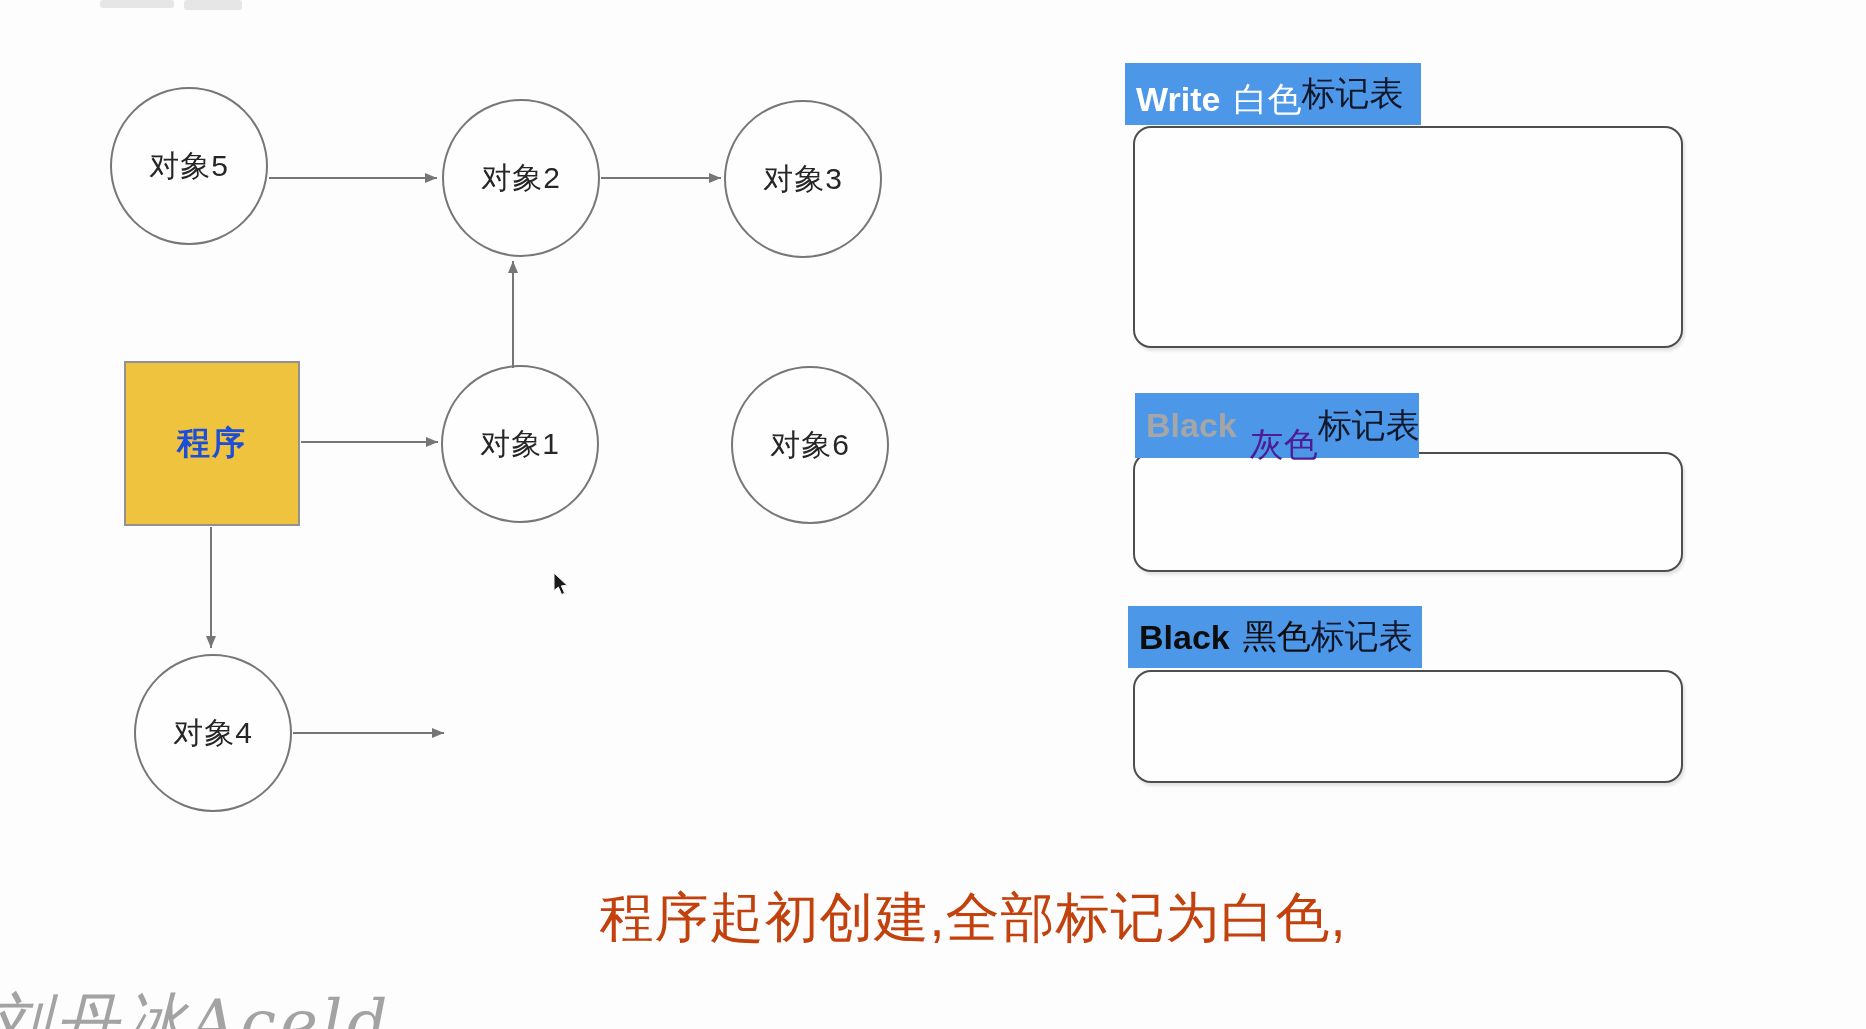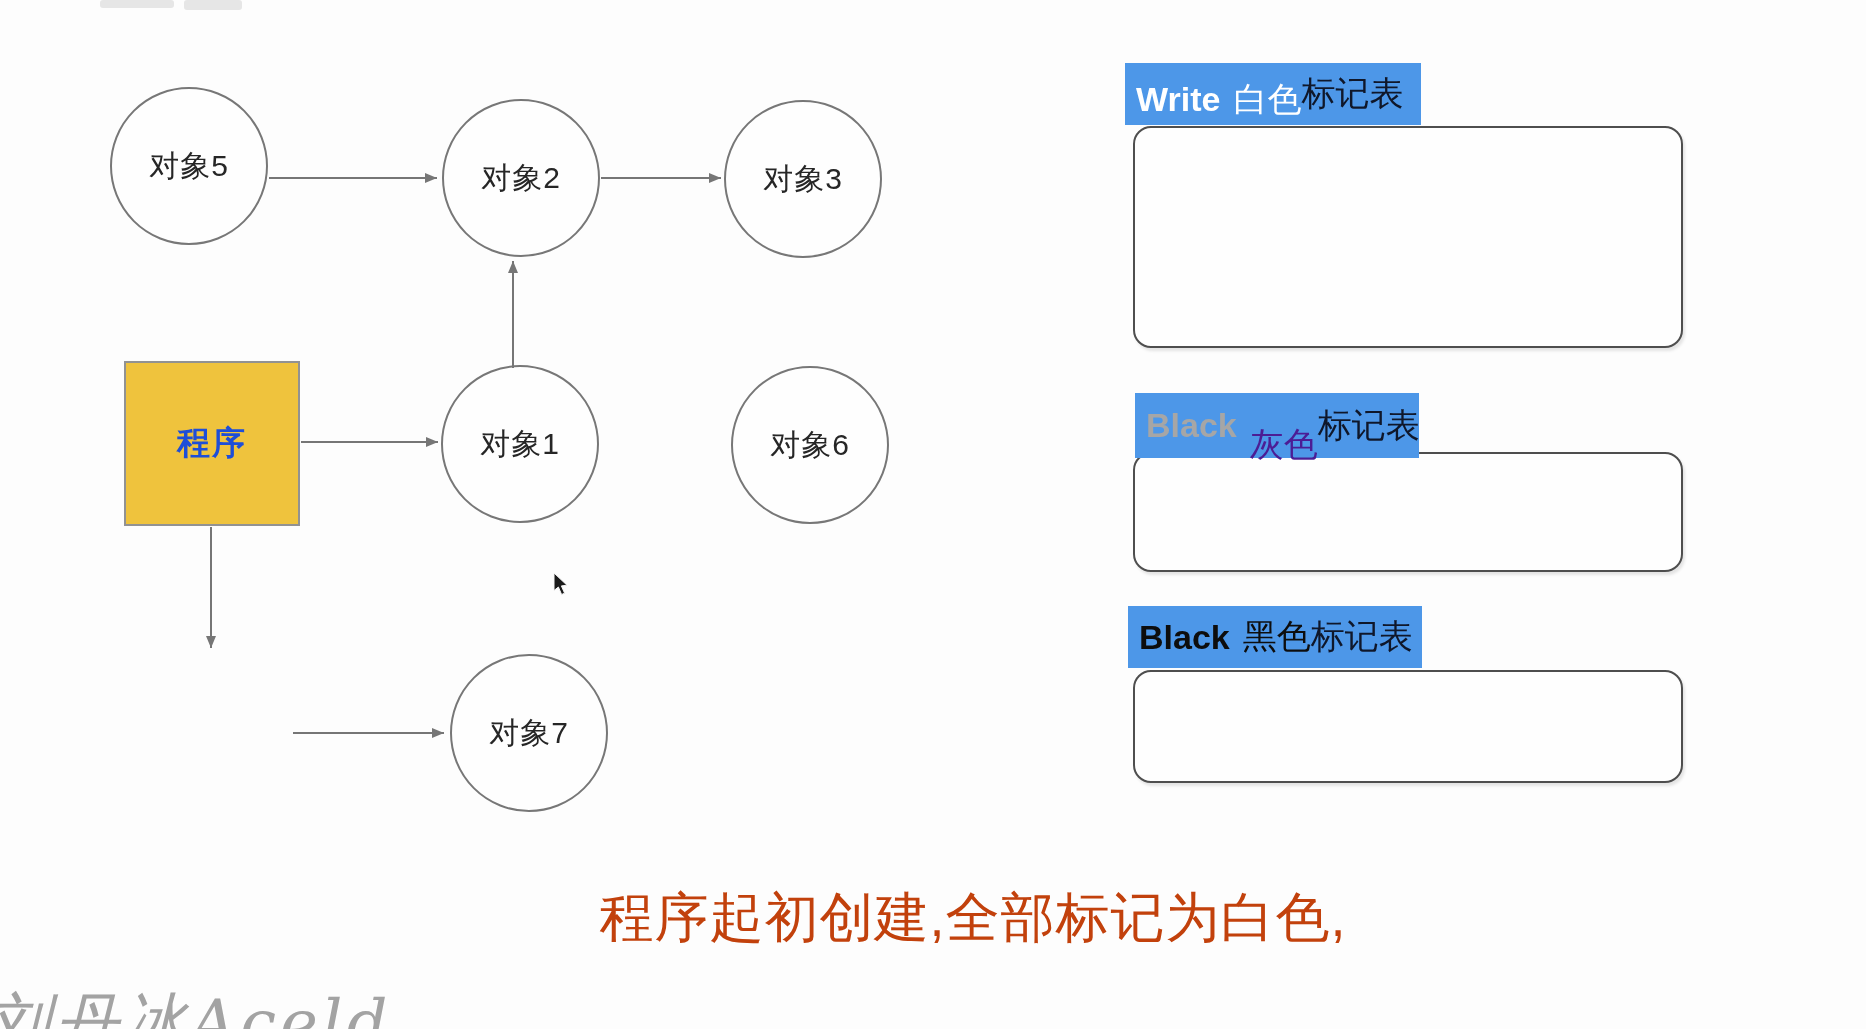--- a/index.html
+++ b/index.html
@@ -95,22 +95,22 @@
     </div>
   <div class="node node-obj3">
       <span>对象3</span>
     </div>
   <div class="node node-obj1">
       <span>对象1</span>
     </div>
   <div class="node node-obj6">
       <span>对象6</span>
     </div>
-  <div class="node node-obj7">
-      <span>对象7</span>
+  <div class="node node-obj4">
+      <span>对象4</span>
     </div>
 
   <div class="program">
     <span>程序</span>
   </div>
 
   <svg class="edges" width="1866" height="1029" viewBox="0 0 1866 1029">
     <defs>
       <marker id="ah" markerWidth="13" markerHeight="11" refX="12" refY="5" orient="auto" markerUnits="userSpaceOnUse">
         <path d="M0,0 L12,5 L0,10 Z" fill="#767676"></path>

